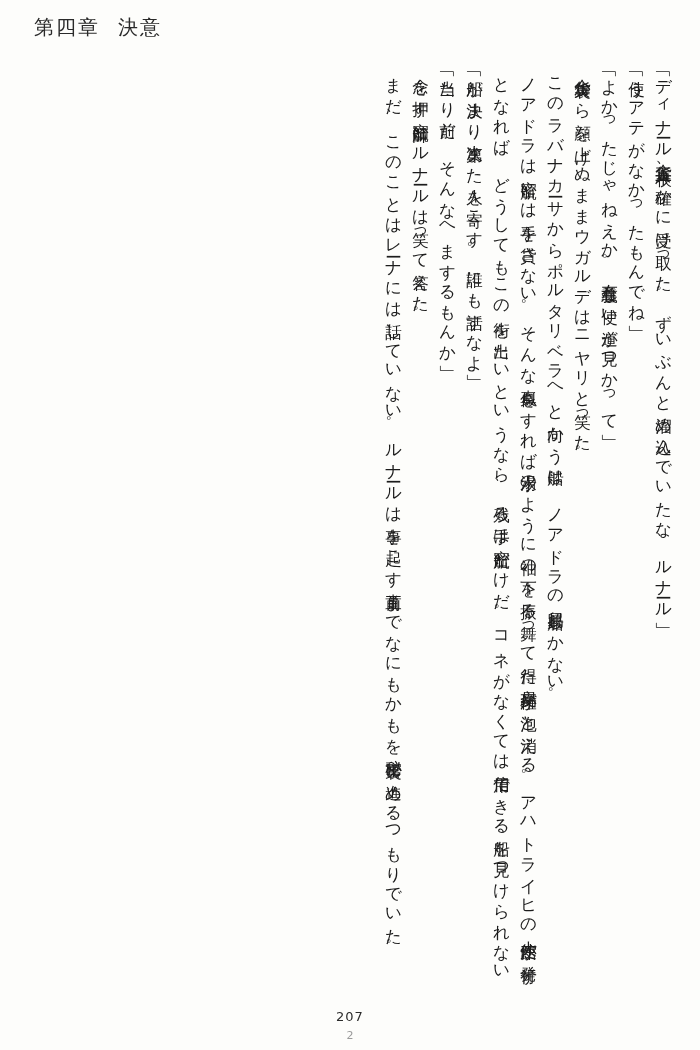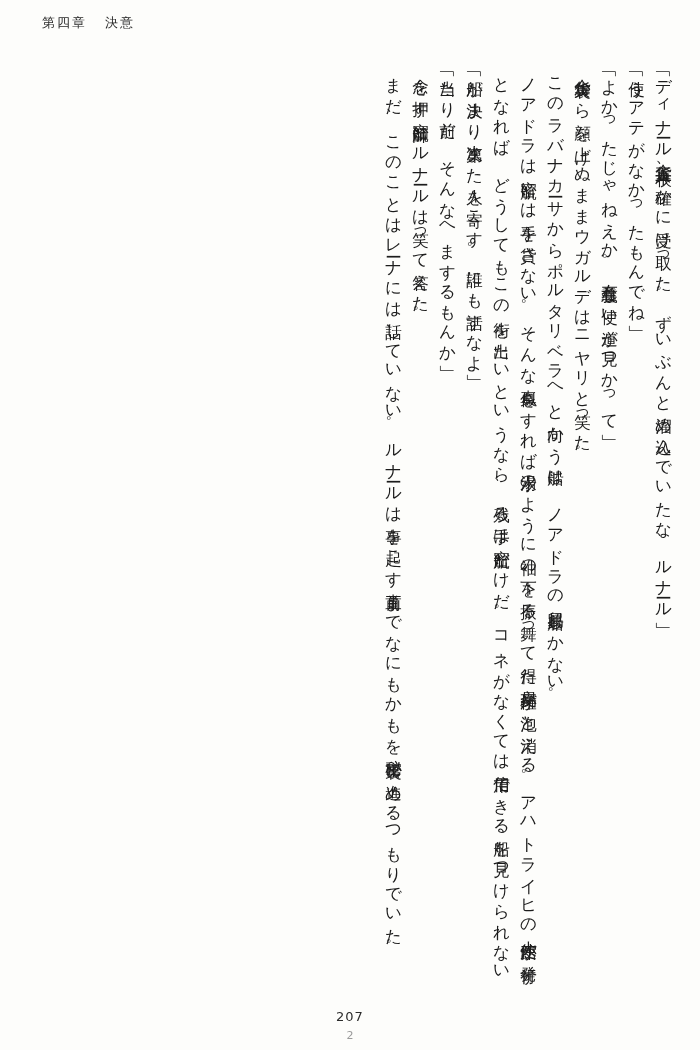--- a/index.html
+++ b/index.html
@@ -17,22 +17,22 @@
   }
   .page {
     position: absolute;
     inset: 0;
     background: #fdfdfb;
   }
   
   .chapter-header {
     position: absolute;
     top: 14px;
-    left: 42px;
-    font-size: 13px;
+    left: 34px;
+    font-size: 20px;
     letter-spacing: 2px;
     color: #2a2a2a;
     white-space: nowrap;
   }
   .chapter-header .num {
     margin-right: 18px;
   }
 
   
   .body-text {

